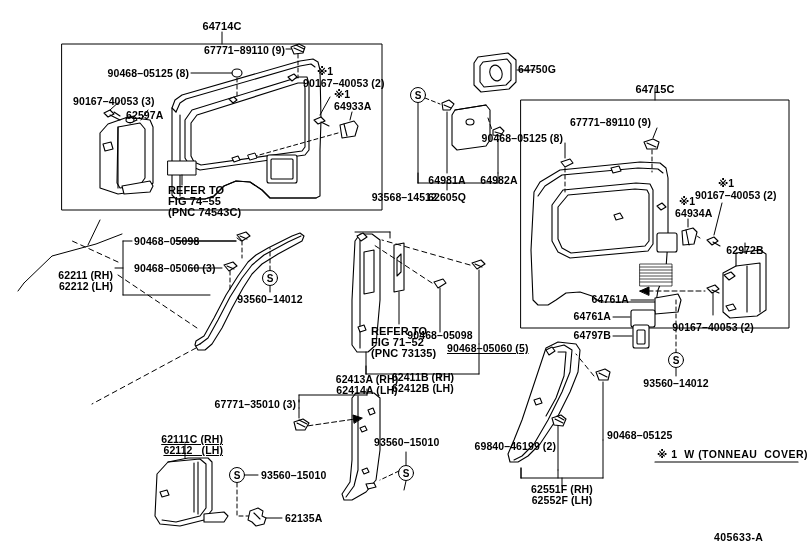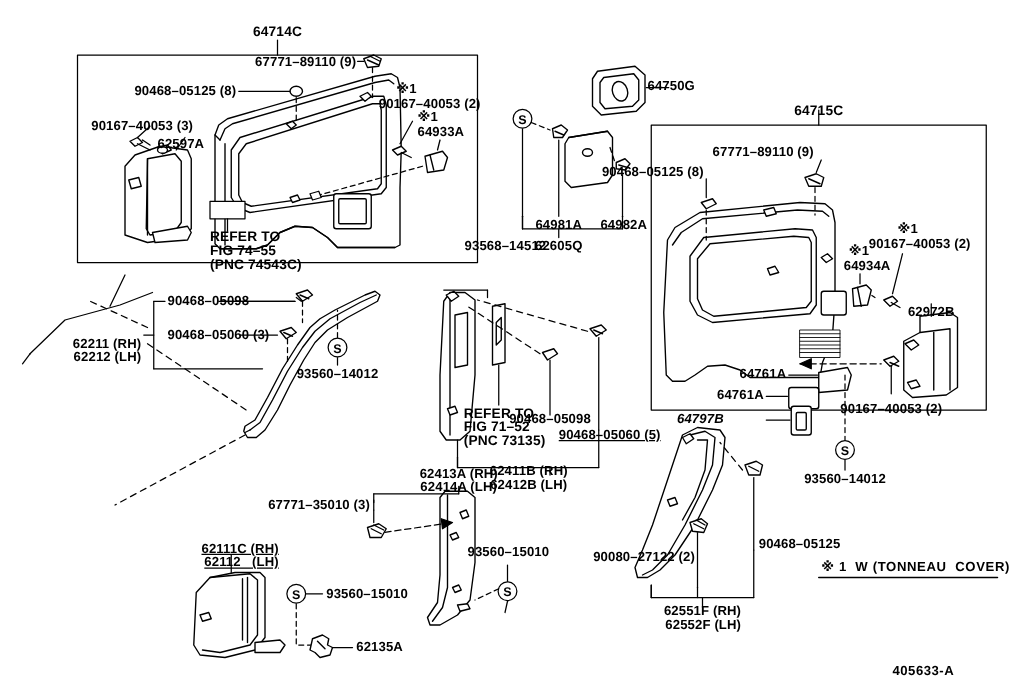--- a/index.html
+++ b/index.html
@@ -424,21 +424,21 @@
 
   <div class="lbl rt" style="left:651px;top:117px;">67771–89110 (9)</div>
   <div class="lbl rt" style="left:563px;top:133px;">90468–05125 (8)</div>
   <div class="lbl" style="left:718px;top:178px;">※1</div>
   <div class="lbl" style="left:695px;top:190px;">90167–40053 (2)</div>
   <div class="lbl" style="left:679px;top:196px;">※1</div>
   <div class="lbl" style="left:675px;top:208px;">64934A</div>
   <div class="lbl ctr" style="left:745px;top:245px;">62972B</div>
   <div class="lbl rt" style="left:629px;top:294px;">64761A</div>
   <div class="lbl rt" style="left:611px;top:311px;">64761A</div>
-  <div class="lbl rt" style="left:579px;top:330px;font-style:italic;">64797B</div>
+  <div class="lbl rt" style="left:611px;top:330px;">64797B</div>
   <div class="lbl ctr" style="left:713px;top:322px;">90167–40053 (2)</div>
   <div class="lbl ctr" style="left:676px;top:378px;">93560–14012</div>
 
   <div class="lbl" style="left:134px;top:236px;">90468–05098</div>
   <div class="lbl" style="left:134px;top:263px;">90468–05060 (3)</div>
   <div class="lbl rt" style="left:113px;top:270px;">62211 (RH)
 62212 (LH)</div>
   <div class="lbl ctr" style="left:270px;top:294px;">93560–14012</div>
   <div class="lbl ctr" style="left:440px;top:330px;">90468–05098</div>
   <div class="lbl" style="left:447px;top:343px;text-decoration:underline;">90468–05060 (5)</div>
@@ -449,21 +449,21 @@
 62412B (LH)</div>
 
   <div class="lbl ctr" style="left:367px;top:374px;">62413A (RH)
 62414A (LH)</div>
   <div class="lbl rt" style="left:296px;top:399px;">67771–35010 (3)</div>
   <div class="lbl" style="left:374px;top:437px;">93560–15010</div>
   <div class="lbl rt" style="left:223px;top:434px;text-decoration:underline;">62111C (RH)
 62112   (LH)</div>
   <div class="lbl" style="left:261px;top:470px;">93560–15010</div>
   <div class="lbl" style="left:285px;top:513px;">62135A</div>
-  <div class="lbl ctr" style="left:562px;top:484px;text-align:right;">62551F (RH)
+  <div class="lbl ctr" style="left:562px;top:484px;">62551F (RH)
 62552F (LH)</div>
-  <div class="lbl rt" style="left:556px;top:441px;">90080–27122 (2)</div>
+  <div class="lbl rt" style="left:556px;top:441px;">69840–46199 (2)</div>
   <div class="lbl" style="left:607px;top:430px;">90468–05125</div>
 
   <div class="note" style="left:657px;top:448px;letter-spacing:0.5px;">※ 1  W (TONNEAU  COVER)</div>
   <div class="diagno" style="left:714px;top:531px;">405633-A</div>
 
 </div>
 
 </body></html>

